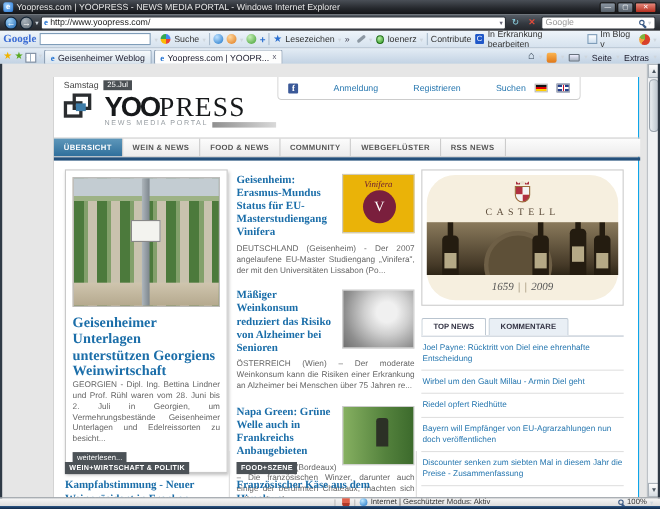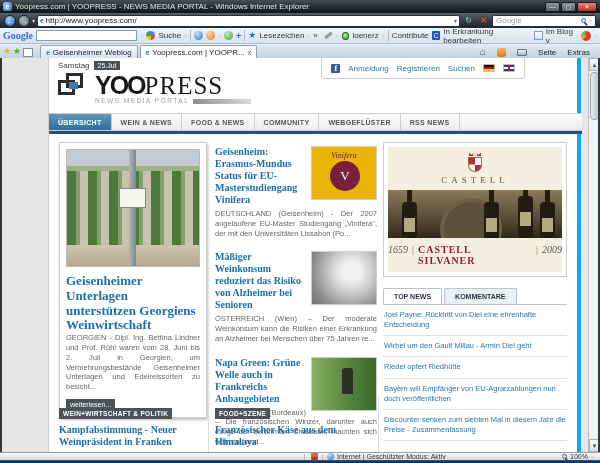--- a/index.html
+++ b/index.html
@@ -83,29 +83,29 @@
   .cmd-right { margin-left:auto; display:flex; align-items:center; gap:4px; margin-bottom:1px; }
   .home { font-size:10px; line-height:10px; color:#345; }
   .rss { width:9px; height:9px; border-radius:2px;
     background:linear-gradient(#fbb450,#e07818); }
   .printer { width:10px; height:7px; background:linear-gradient(#eef,#aab4c2);
     border:1px solid #66707c; border-radius:1px; }
 
   
   .page { position:absolute; left:0; top:58px; width:588px; height:394px;
     background:#e6e6e6; overflow:hidden; }
-  .card { position:absolute; left:48px; top:0; width:533px; height:394px;
-    background:#fff; border-left:1px solid #cfcfcf; border-right:4px solid #0ea5e9; }
+  .card { position:absolute; left:48px; top:12px; width:533px; height:394px;
+    background:#fff; border-left:1px solid #cfcfcf; border-right:1px solid #0ea5e9; }
   .daterow { position:absolute; left:9px; top:3px; font-size:8px; color:#444;
     display:flex; gap:4px; align-items:center; }
   .datebadge { background:#4a4f53; color:#fff; padding:1px 4px; font-size:7px; }
   .acctbox { position:absolute; right:52px; top:0; height:21px; background:#fff;
     border:1px solid #ccc; border-top:none; border-radius:0 0 4px 4px;
     display:flex; align-items:center; gap:8px; padding:0 9px; font-size:8px; }
-  .acctbox a { color:#2878b0; text-decoration:none; }
+  .acctbox a { color:#2878b0; text-decoration:none;margin-left:24px; }
   .fb { width:9px; height:9px; background:#3b5998; color:#fff; font-size:8px;
     font-weight:bold; text-align:center; line-height:9px; border-radius:1px;
     font-family:"Liberation Serif",serif; }
   .flag { width:12px; height:8px; border:1px solid #bbb; }
   .flag.de { background:linear-gradient(#111 33%,#d00 33% 66%,#ffce00 66%); }
   .flag.gb { background-color:#26408c; background-image:
     linear-gradient(0deg,transparent 44%,#c8102e 44% 56%,transparent 56%),
     linear-gradient(90deg,transparent 44%,#c8102e 44% 56%,transparent 56%),
     linear-gradient(0deg,transparent 34%,#fff 34% 66%,transparent 66%),
     linear-gradient(90deg,transparent 38%,#fff 38% 62%,transparent 62%); }
@@ -167,21 +167,21 @@
     text-align:center; font-family:"Liberation Serif",serif; font-style:italic;
     font-size:8px; color:#6b1a34; }
   .img-senior { background:radial-gradient(circle at 62% 38%, #f0f0f0 0 18%, #cfcfcf 40%, #8e8e8e 75%, #6f6f6f); filter:grayscale(1); }
   .img-napa { background:linear-gradient(90deg,#86b061,#54823d 60%,#3c6a2c); }
   .img-napa::after { content:""; position:absolute; left:30px; top:10px; width:11px;
     height:26px; background:#2c3126; border-radius:3px 3px 0 0; }
 
   
   .sidebar { position:absolute; left:334px; top:84px; width:184px; }
   .ad { border:1px solid #ccc; padding:4px; background:#fff; }
-  .ad-inner { background:#f6efdf; padding:5px 0 6px; }
+  .ad-inner { background:#f6efdf; padding:5px 0 6px;border-radius:26px; }
   .crest { width:16px; margin:0 auto; text-align:center; }
   .crown { width:12px; height:4px; margin:0 auto 1px;
     background:linear-gradient(90deg,#a93040 0 33%,#e8e0cf 33% 66%,#a93040 66%);
     clip-path:polygon(0 100%,0 20%,20% 70%,50% 0,80% 70%,100% 20%,100% 100%); }
   .shield { width:14px; height:15px; margin:0 auto; border:1px solid #9a6a3a;
     border-radius:0 0 50% 50% / 0 0 45% 45%;
     background-image:linear-gradient(#b03040,#b03040),linear-gradient(#f4f4f4,#f4f4f4),
       linear-gradient(#f4f4f4,#f4f4f4),linear-gradient(#b03040,#b03040);
     background-size:50% 50%; background-repeat:no-repeat;
     background-position:0 0,100% 0,0 100%,100% 100%; }
@@ -430,21 +430,20 @@
             <div class="bottle" style="left:130px; height:46px">
                 <div class="lbl"></div>
               </div>
             <div class="bottle" style="left:152px">
                 <div class="lbl"></div>
               </div>
           </div>
           <div class="ad-line">
             <span class="ad-year">1659</span>
             <span class="ad-pipe">|</span>
-            <span class="ad-name">CASTELL SILVANER</span>
             <span class="ad-pipe">|</span>
             <span class="ad-year">2009</span>
           </div>
         </div>
       </div>
 
       <div class="sb-tabs">
         <div class="sb-tab active">TOP NEWS</div>
         <div class="sb-tab">KOMMENTARE</div>
       </div>

